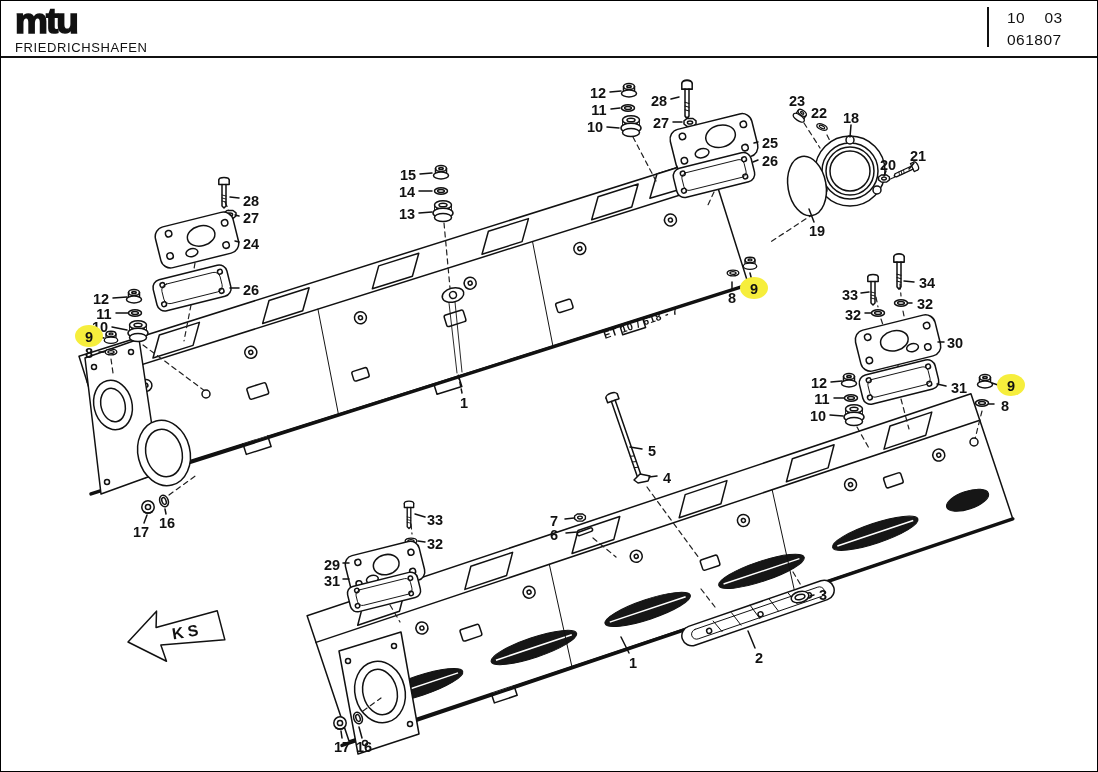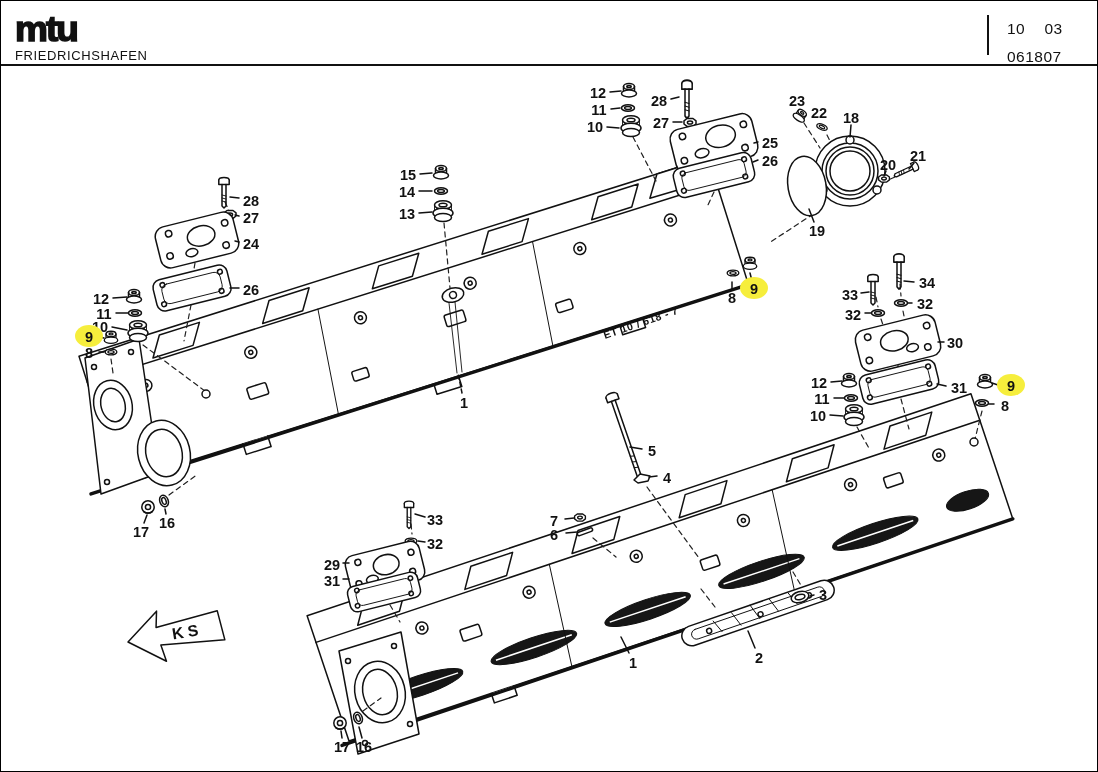--- a/index.html
+++ b/index.html
@@ -2,29 +2,29 @@
 <html><head>
 <meta charset="utf-8">
 <style>
   html,body{margin:0;padding:0;background:#e8e8e8;}
   .page{
     position:relative;width:1098px;height:772px;background:#fff;
     border:1.5px solid #000;box-sizing:border-box;overflow:hidden;
     font-family:"Liberation Sans",sans-serif;color:#111;
   }
   
-  .header{position:absolute;left:0;top:8px;width:100%;height:57px;border-bottom:2px solid #111;box-sizing:border-box;}
+  .header{position:absolute;left:0;top:0;width:100%;height:57px;border-bottom:2px solid #111;box-sizing:border-box;}
   .logo{position:absolute;left:14px;top:2px;line-height:1;}
   .logo .mark{
     font-weight:bold;font-size:37px;letter-spacing:-2px;
     -webkit-text-stroke:1.6px #111;transform:scaleY(0.95);display:inline-block;
   }
   .logo .sub{font-size:13px;letter-spacing:0.6px;margin-top:1px;font-weight:normal;}
   .vdiv{position:absolute;left:986px;top:6px;width:2px;height:40px;background:#111;}
-  .codes{position:absolute;left:1006px;top:6px;font-size:15.5px;line-height:28px;white-space:pre;letter-spacing:0.5px;}
+  .codes{position:absolute;left:1006px;top:6px;font-size:15.5px;line-height:22px;white-space:pre;letter-spacing:0.5px;}
   
   svg{position:absolute;left:0;top:0;}
   .ln{stroke:#111;stroke-width:1.5;fill:none;stroke-linecap:round;stroke-linejoin:round;}
   .fw{fill:#fff;}
   .fb{fill:#161616;stroke:#111;stroke-width:1;}
   .thin{stroke:#111;stroke-width:0.9;fill:none;stroke-linecap:round;}
   .thk{stroke:#111;stroke-width:3.4;fill:none;stroke-linecap:round;}
   .dsh{stroke:#222;stroke-width:1.2;fill:none;stroke-dasharray:5 4;stroke-linecap:round;}
   text.callout{font-family:"Liberation Sans",sans-serif;font-size:14.5px;font-weight:bold;fill:#111;text-anchor:middle;dominant-baseline:central;}
   text.et{font-family:"Liberation Sans",sans-serif;font-size:10.5px;font-weight:bold;letter-spacing:0.6px;fill:#111;}

